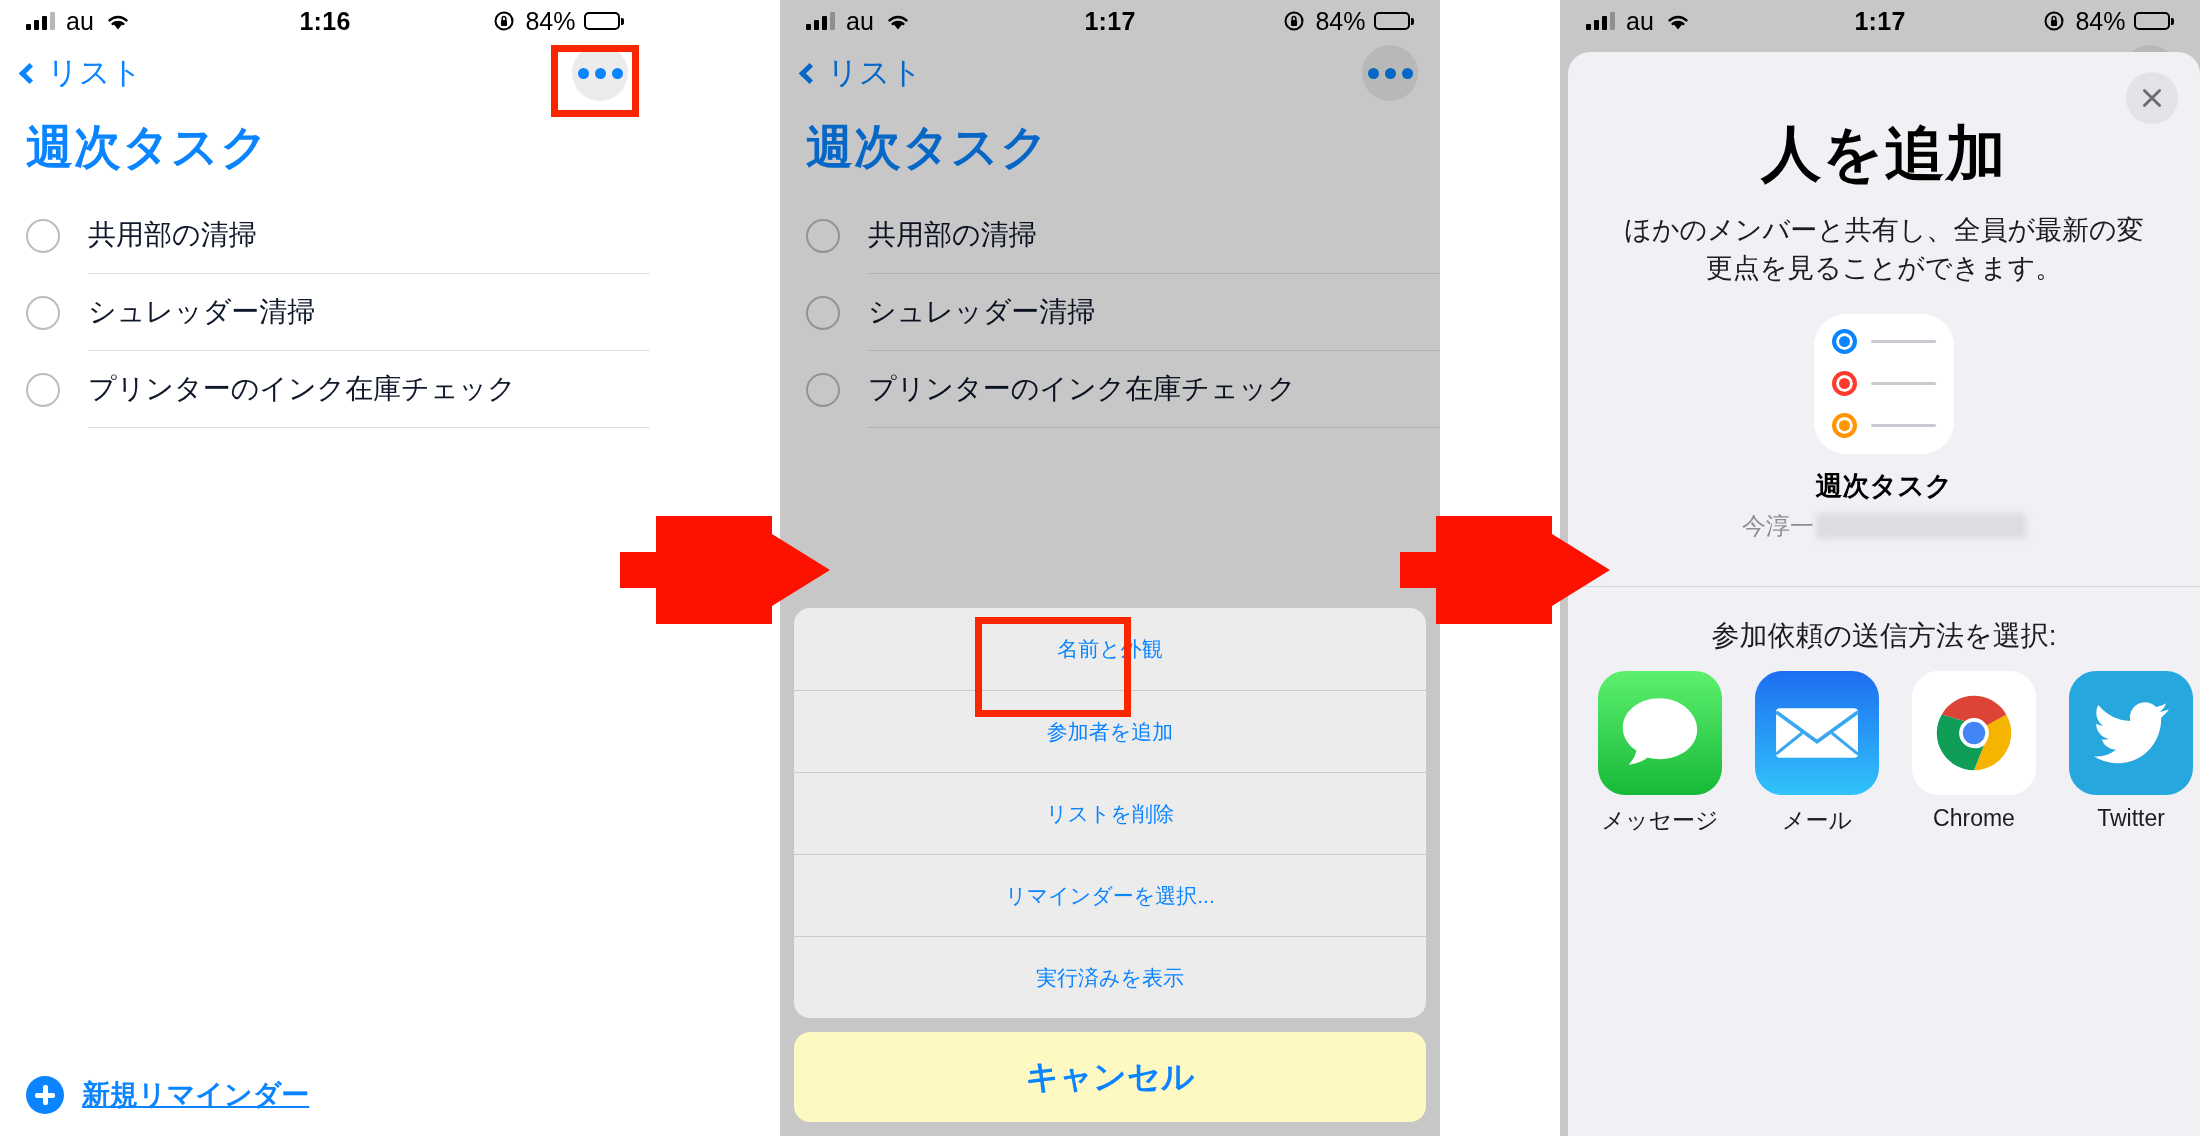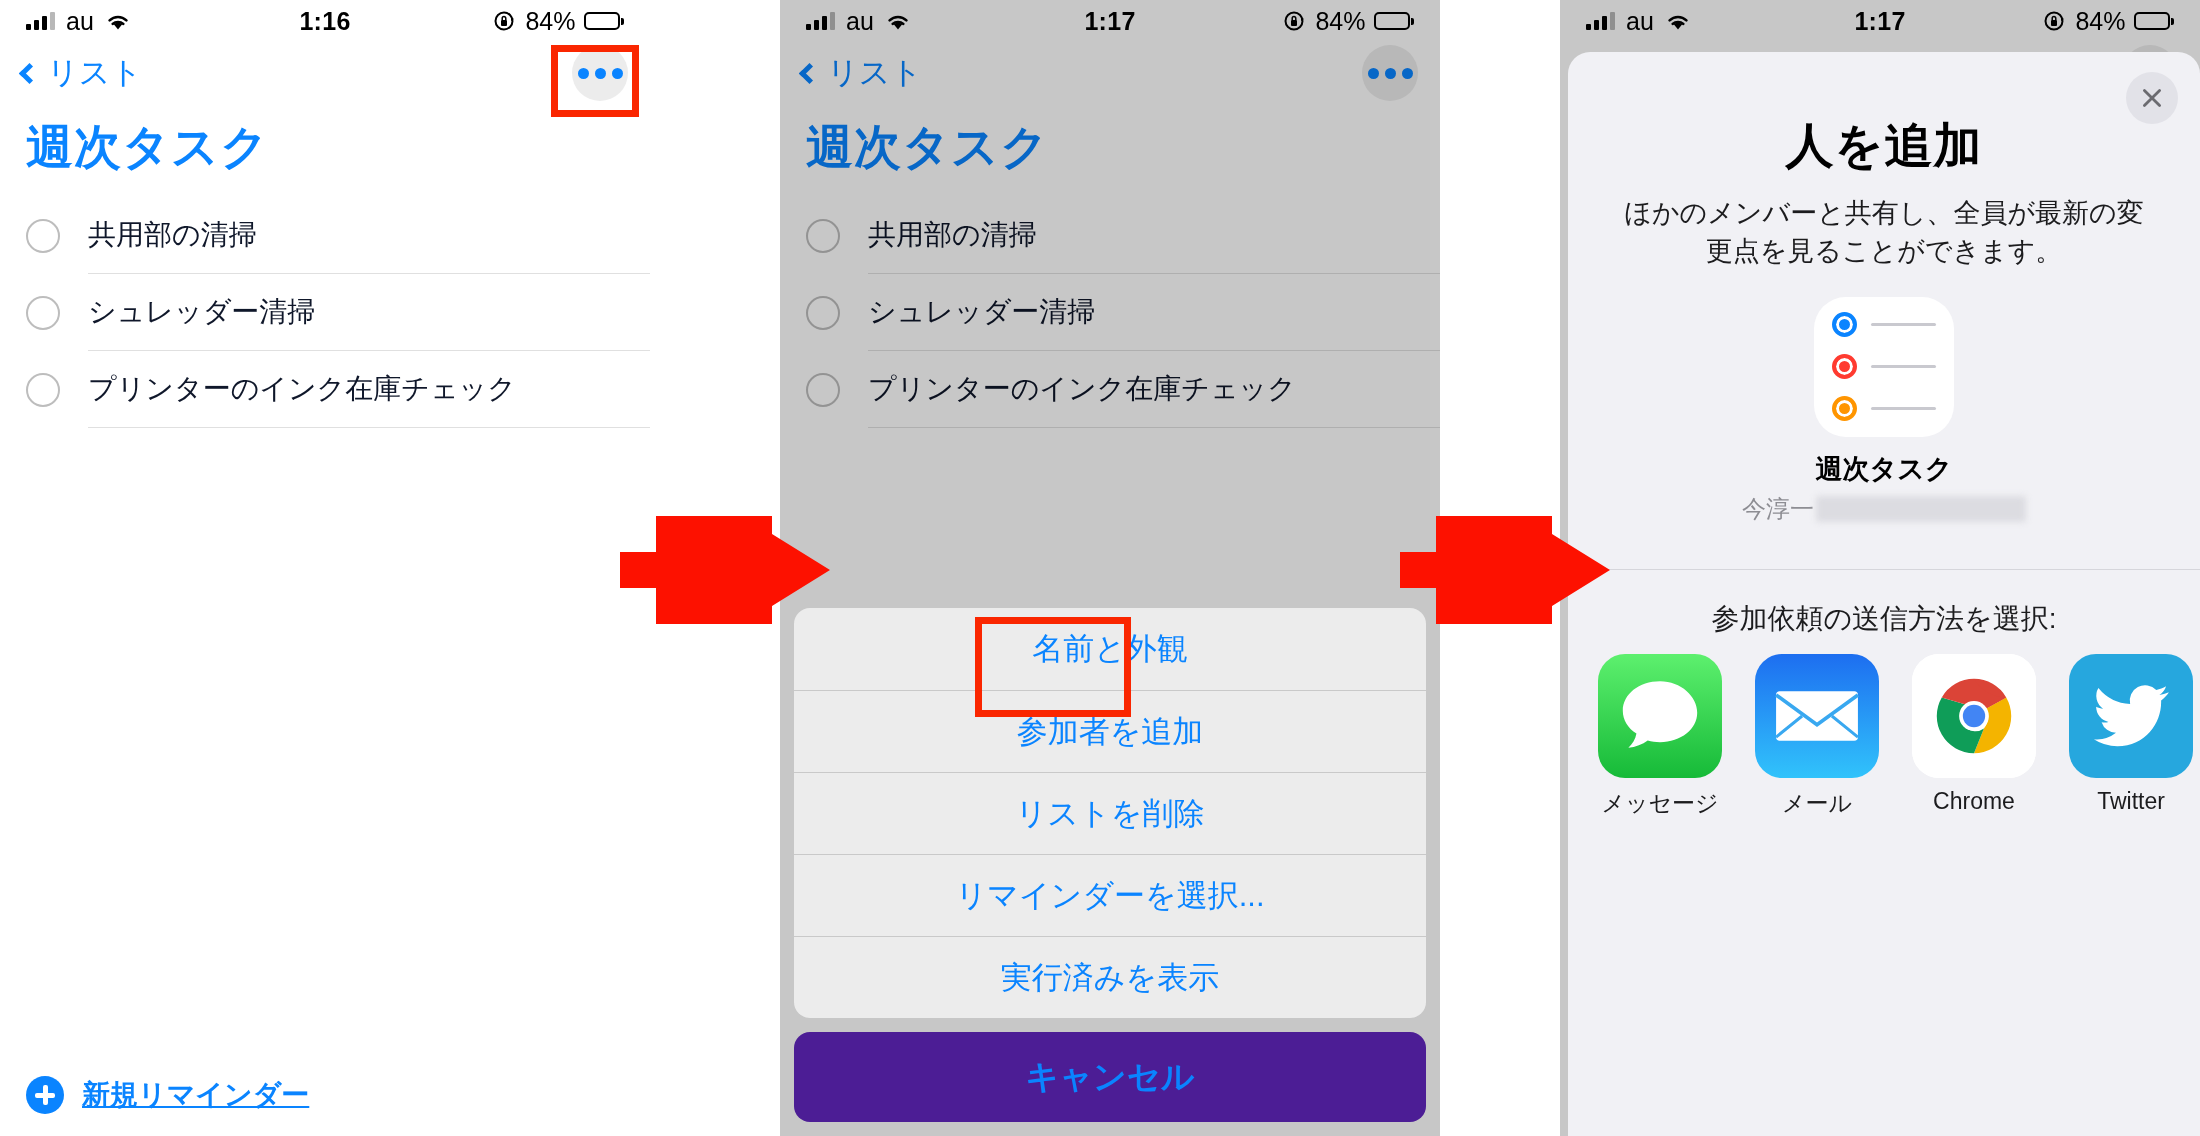--- a/index.html
+++ b/index.html
@@ -70,33 +70,33 @@
   .plus-ic { width:38px;height:38px;border-radius:50%;background:#0a84ff;position:relative;flex:0 0 auto; }
   .plus-ic::before, .plus-ic::after { content:""; position:absolute; background:#fff; border-radius:2px; }
   .plus-ic::before { width:20px;height:5px;left:9px;top:16.5px; }
   .plus-ic::after  { width:5px;height:20px;left:16.5px;top:9px; }
   .new-rem-label { font-size:28px;color:#0a84ff;font-weight:700;text-decoration:underline; }
 
   
   .sheet { position:absolute; left:14px; right:14px; bottom:14px; z-index:5; }
   .sheet-group { background:#f0f0f0e6; border-radius:16px; overflow:hidden; }
   .sheet-item { height:82px; display:flex; align-items:center; justify-content:center;
-                font-size:31px; color:#0a84ff; position:relative; }
+                font-size:21px; color:#0a84ff; position:relative; }
   .sheet-item + .sheet-item { border-top:1px solid #c9c9c9; }
-  .sheet-cancel { margin-top:14px; background:#4c1d95; border-radius:16px;
+  .sheet-cancel { margin-top:14px; background:#fef9c3; border-radius:16px;
                   height:90px; display:flex; align-items:center; justify-content:center;
                   font-size:33px; font-weight:700; color:#0a84ff; }
 
   
   .modal { position:absolute; left:8px; right:0; top:52px; bottom:0; background:#f1f1f5;
            border-radius:22px 22px 0 0; z-index:5; overflow:hidden; }
   .modal-close { position:absolute; right:22px; top:20px; width:52px;height:52px;border-radius:50%;
                  background:#e2e2e8; display:flex;align-items:center;justify-content:center; }
   .modal-close svg { width:26px;height:26px; }
-  .modal-title { text-align:center; font-size:48px; font-weight:700; color:#000; padding-top:62px; letter-spacing:1px;}
+  .modal-title { text-align:center; font-size:60px; font-weight:700; color:#000; padding-top:62px; letter-spacing:1px;}
   .modal-sub { text-align:center; font-size:27px; color:#1c1c1e; line-height:1.42; padding:16px 46px 0; }
 
   .list-card-wrap { display:flex; flex-direction:column; align-items:center; padding-top:26px; }
   .list-card { width:140px;height:140px;background:#fff;border-radius:32px;
                display:flex;flex-direction:column;justify-content:center;gap:17px;padding:0 18px; }
   .lc-row { display:flex; align-items:center; gap:14px; }
   .lc-dot { width:25px;height:25px;border-radius:50%;border:4px solid;flex:0 0 auto; }
   .lc-line { flex:1;height:3px;background:#c9c9cf;border-radius:2px; }
   .lc-name { font-size:27px;font-weight:700;color:#000;margin-top:14px; }
   .lc-owner-row { display:flex; align-items:center; gap:2px; margin-top:6px; }

